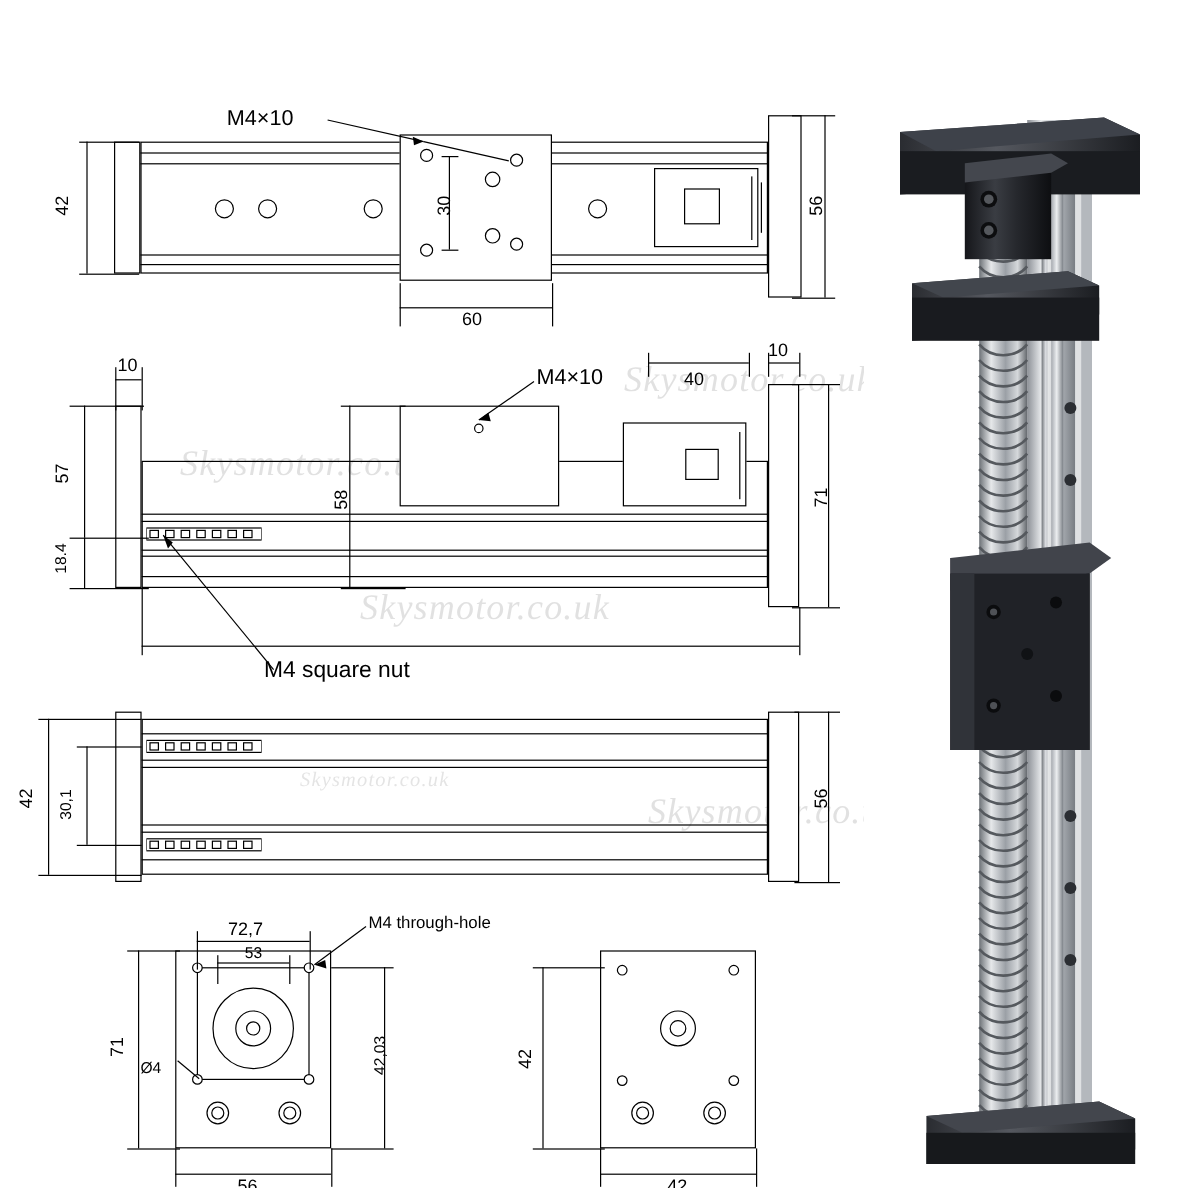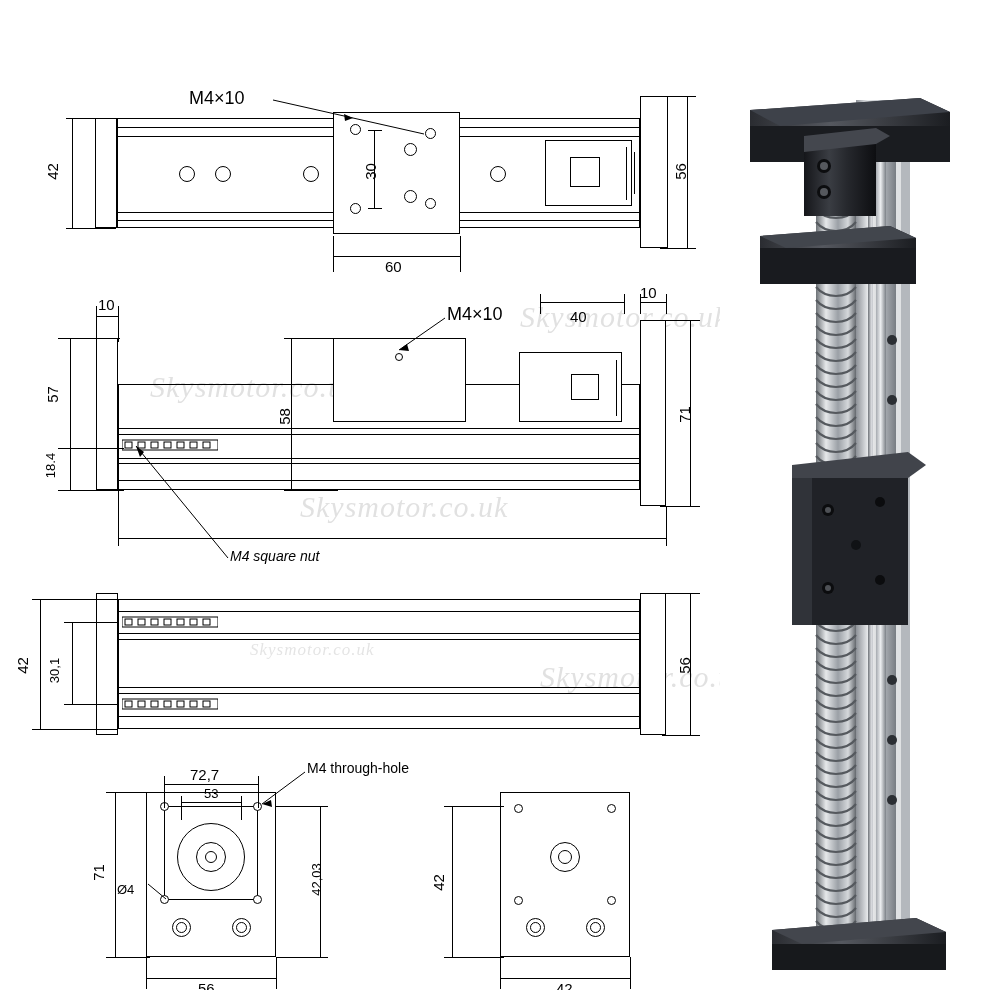--- a/index.html
+++ b/index.html
@@ -178,21 +178,21 @@
     <div class="ln hln" style="left:118px;top:258px;width:548px;"></div>
     <div class="ln vln" style="left:118px;top:210px;height:56px;"></div>
     <div class="ln vln" style="left:666px;top:226px;height:40px;"></div>
 
     <div class="lbl" style="left:447px;top:24px;font-size:18px;">M4×10</div>
     <svg class="abs" style="left:0;top:0;width:720px;height:300px;">
       <line x1="445" y1="38" x2="399" y2="70" stroke="#000" stroke-width="1"></line>
       <polygon points="399,70 407,64 409,71" fill="#000"></polygon>
     </svg>
 
-    <div class="lbl" style="left:230px;top:268px;font-size:14px;font-style:italic;">M4 square nut</div>
+    <div class="lbl" style="left:220px;top:268px;font-size:19px;">M4 square nut</div>
     <svg class="abs" style="left:0;top:0;width:720px;height:300px;">
       <line x1="228" y1="278" x2="136" y2="166" stroke="#000" stroke-width="1"></line>
       <polygon points="136,166 144,172 140,177" fill="#000"></polygon>
     </svg>
   </div>
 
   <div class="abs" style="left:0;top:575px;width:720px;height:190px;">
 
     <div class="boxf" style="left:96px;top:18px;width:22px;height:142px;"></div>
 

